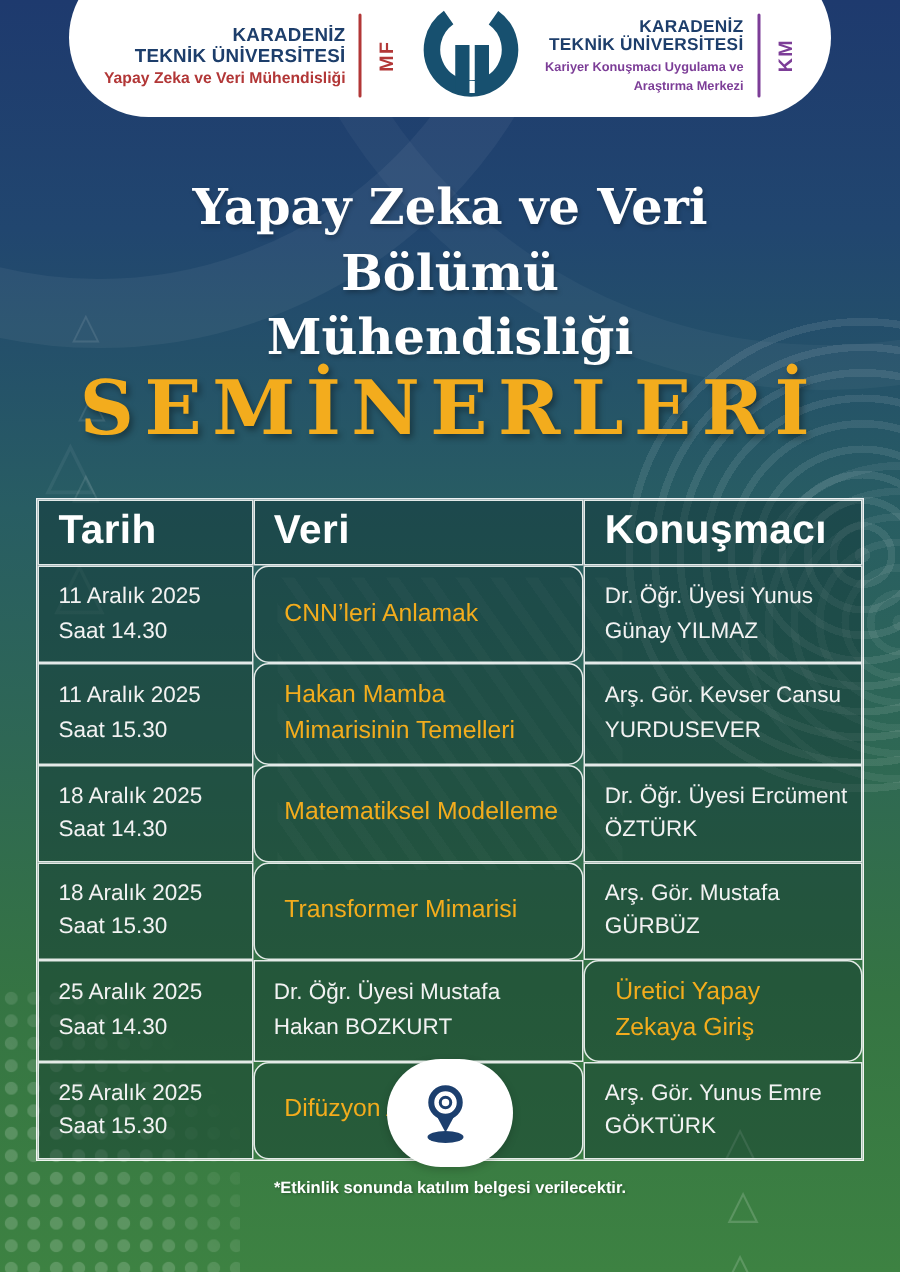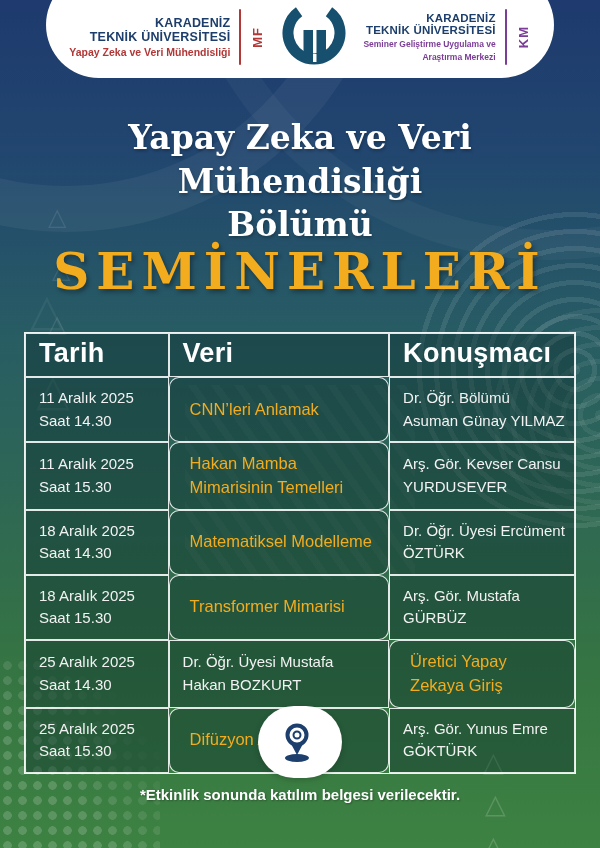--- a/index.html
+++ b/index.html
@@ -67,21 +67,21 @@
   .date-cell{padding:9px 6px 9px 13px;font-size:15px;line-height:1.5;display:flex;flex-direction:column;justify-content:center;min-height:51px;}
   .topic-cell{padding:9px 12px 9px 20px;font-size:16.5px;line-height:1.45;display:flex;flex-direction:column;justify-content:center;border-radius:10px;}
   .speaker-cell{padding:9px 8px 9px 13px;font-size:15px;line-height:1.5;display:flex;flex-direction:column;justify-content:center;}
   
   .pill{position:absolute;top:706px;left:50%;transform:translateX(-50%);
     background:#ffffff;border-radius:36px;display:flex;align-items:center;gap:10px;
     padding:15px 26px 15px 20px;z-index:4;box-shadow:0 2px 6px rgba(0,0,0,0.18);}
   .pill-text{color:#1c3f6e;font-weight:bold;font-size:14px;line-height:1.3;}
   
   .footnote{position:absolute;top:786px;left:0;right:0;text-align:center;
-    color:#ffffff;font-weight:bold;font-size:15px;z-index:4;
+    color:#ffffff;font-weight:bold;font-size:11px;z-index:4;
     text-shadow:1px 1px 2px rgba(0,0,0,0.3);}
 </style>
 </head>
 <body>
 
 <div class="poster">
 
   <div class="swirl tl"></div>
   <div class="swirl tr"></div>
   <div class="ripples r1"></div>
@@ -112,52 +112,52 @@
         <rect x="21.5" y="26" width="9.5" height="30" fill="#17506f"></rect>
         <rect x="34.5" y="26" width="9.5" height="30" fill="#17506f"></rect>
         <rect x="31" y="50" width="3.5" height="8" fill="#ffffff"></rect>
         <path d="M21.5 56 q4.75 4 9.5 0 z" fill="#17506f"></path>
         <path d="M34.5 56 q4.75 4 9.5 0 z" fill="#17506f"></path>
       </svg>
 
       <div class="logo-text">
         <span class="lt-main2">KARADENİZ</span>
         <span class="lt-main2">TEKNİK ÜNİVERSİTESİ</span>
-        <span class="lt-sub-purple">Seminer Geliştirme Uygulama ve</span>
+        <span class="lt-sub-purple">Kariyer Konuşmacı Uygulama ve</span>
         <span class="lt-sub-purple">Araştırma Merkezi</span>
       </div>
       <div class="vline purple"></div>
       <span class="vbadge purple">KM</span>
     </div>
   </div>
 
   <div class="title">
     <div>Yapay Zeka ve Veri</div>
+    <div>Bölümü</div>
     <div>Mühendisliği</div>
-    <div>Bölümü</div>
   </div>
   <div class="subtitle" id="subtitle" style="color: rgb(243, 172, 29);">SEMİNERLERİ</div>
 
   <div class="sem-table">
     <div class="trow head">
       <div class="cell">Tarih</div>
       <div class="cell">Veri</div>
       <div class="cell">Konuşmacı</div>
     </div>
     <div id="rows-container">
     <div class="trow">
       <div class="cell date-cell">
         <span class="r-date">11 Aralık 2025</span>
         <span class="r-time">Saat 14.30</span>
       </div>
       <div class="cell topic-cell">
         <span class="r-topic" style="color: rgb(243, 172, 29);">CNN’leri Anlamak</span>
       </div>
       <div class="cell speaker-cell">
-        <span class="r-speaker">Dr. Öğr. Bölümü Asuman Günay YILMAZ</span>
+        <span class="r-speaker">Dr. Öğr. Üyesi Yunus Günay YILMAZ</span>
       </div>
     </div>
 
     <div class="trow">
       <div class="cell date-cell">
         <span class="r-date">11 Aralık 2025</span>
         <span class="r-time">Saat 15.30</span>
       </div>
       <div class="cell topic-cell">
         <span class="r-topic" style="color: rgb(243, 172, 29);">Hakan Mamba Mimarisinin Temelleri</span>

